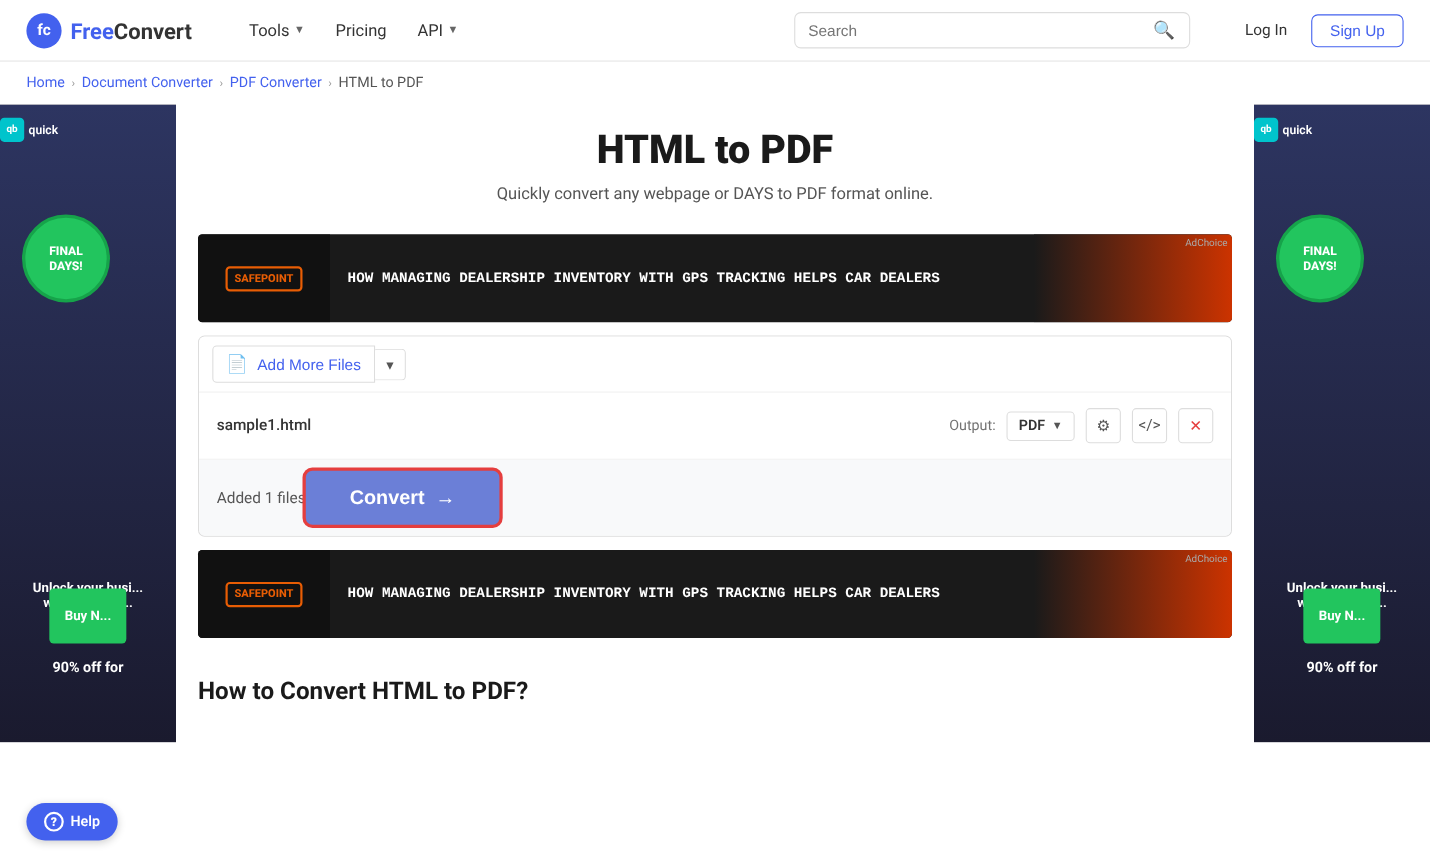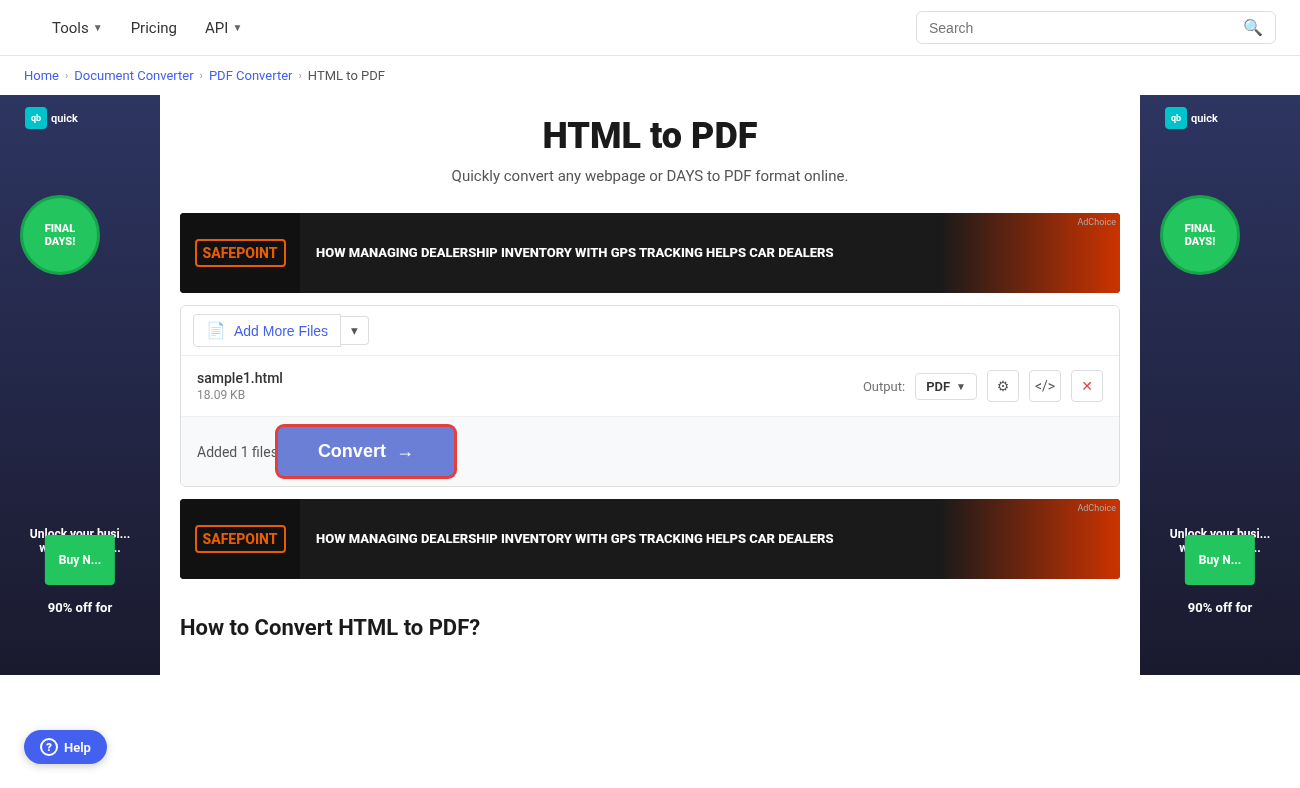--- a/index.html
+++ b/index.html
@@ -32,38 +32,38 @@
     
     .main { display: flex; position: relative; }
     .side-ad { width: 160px; min-width: 160px; overflow: hidden; }
     .ad-panel { background: #1a1a2e; overflow: hidden; position: relative; height: 580px; }
     .ad-panel-left { margin-left: 0; }
     .ad-panel-right { margin-right: 0; }
     .ad-green-badge { position: absolute; top: 100px; left: 20px; background: #22c55e; border-radius: 50%; width: 80px; height: 80px; display: flex; flex-direction: column; align-items: center; justify-content: center; color: white; font-size: 11px; font-weight: 800; text-align: center; border: 3px solid #16a34a; }
     .ad-bottom-text { position: absolute; bottom: 120px; left: 0; right: 0; text-align: center; color: white; font-size: 12px; font-weight: 700; padding: 0 8px; }
     .ad-buy-btn { position: absolute; bottom: 90px; left: 50%; transform: translateX(-50%); background: #22c55e; color: white; padding: 18px 14px; border-radius: 4px; font-size: 12px; font-weight: 700; white-space: nowrap; }
     .ad-img-person { position: absolute; top: 0; left: 0; right: 0; bottom: 0; background: linear-gradient(to bottom, #2d3561, #1a1a2e); }
-    .ad-qb-logo { position: absolute; top: 12px; left: 25px; display: flex; align-items: center; gap: 4px; }
+    .ad-qb-logo { position: absolute; top: 12px; left: 0; display: flex; align-items: center; gap: 4px; }
     .qb-icon { width: 22px; height: 22px; background: #00c4cc; border-radius: 4px; display: flex; align-items: center; justify-content: center; color: white; font-size: 9px; font-weight: bold; }
     .qb-text { color: white; font-size: 11px; font-weight: 600; }
     .ad-discount { position: absolute; bottom: 60px; left: 0; right: 0; text-align: center; color: white; font-size: 13px; font-weight: 700; padding: 0 8px; }
 
     .content { flex: 1; padding: 0 20px; min-width: 0; }
 
     
     .page-title-section { text-align: center; padding: 20px 0 16px; }
     .page-title { font-size: 36px; font-weight: 900; color: #1a1a1a; margin-bottom: 10px; }
     .page-subtitle { font-size: 15px; color: #555; }
 
     
     .ad-banner { width: 100%; height: 80px; background: #1a1a1a; border-radius: 4px; overflow: hidden; display: flex; align-items: center; margin: 12px 0; position: relative; }
     .ad-banner-left { background: #111; flex: 0 0 120px; height: 100%; display: flex; align-items: center; justify-content: center; }
-    .safepoint-logo { color: #e85d04; font-size: 14px; font-weight: 800; text-align: center; border: 2px solid #e85d04; padding: 4px 6px; border-radius: 4px; }
+    .safepoint-logo { color: #e85d04; font-size: 10px; font-weight: 800; text-align: center; border: 2px solid #e85d04; padding: 4px 6px; border-radius: 4px; }
     .ad-banner-text { flex: 1; padding: 10px 16px; color: white; }
-    .ad-banner-text h3 { font-size: 13px; font-weight: 800; line-height: 1.4; }
+    .ad-banner-text h3 { font-size: 13px; font-weight: 800; line-height: 1.4; font-family: Liberation Mono, monospace; }
     .ad-banner-right { flex: 0 0 180px; height: 100%; background: linear-gradient(to right, #1a1a1a, #cc3300); position: relative; overflow: hidden; }
     .ad-choice { position: absolute; top: 4px; right: 4px; color: #aaa; font-size: 9px; }
 
     
     .file-area { border: 1px solid #ddd; border-radius: 6px; overflow: hidden; margin: 8px 0; }
     .file-toolbar { display: flex; align-items: center; padding: 8px 12px; border-bottom: 1px solid #eee; background: #fff; }
     .add-files-btn { display: flex; align-items: center; gap: 8px; color: #4361ee; font-size: 14px; font-weight: 500; cursor: pointer; padding: 6px 12px; border: 1px solid #ddd; border-radius: 4px 0 0 4px; background: #fff; }
     .add-files-dropdown { border: 1px solid #ddd; border-left: none; padding: 6px 10px; cursor: pointer; color: #555; background: #fff; border-radius: 0 4px 4px 0; }
     .file-icon { font-size: 16px; }
 
@@ -88,20 +88,26 @@
     .how-to-title { font-size: 22px; font-weight: 700; color: #1a1a1a; }
 
     
     .help-widget { position: fixed; bottom: 24px; left: 24px; background: #4361ee; color: white; border-radius: 20px; padding: 8px 16px; font-size: 13px; font-weight: 600; cursor: pointer; display: flex; align-items: center; gap: 6px; box-shadow: 0 2px 8px rgba(0,0,0,0.2); z-index: 100; }
     .help-circle { width: 18px; height: 18px; border: 2px solid white; border-radius: 50%; display: flex; align-items: center; justify-content: center; font-size: 11px; font-weight: 900; }
   </style>
 </head>
 <body>
 
 <header class="header">
+  <a class="logo" href="#">
+    <div class="logo-icon">fc</div>
+    <span class="logo-text">
+      <span class="free">Free</span><span class="convert">Convert</span>
+    </span>
+  </a>
 
   <nav class="nav">
     <div class="nav-item">
       <span>Tools</span>
       <span class="nav-arrow">▼</span>
     </div>
     <div class="nav-item">
       <span>Pricing</span>
     </div>
     <div class="nav-item">
@@ -110,20 +116,24 @@
     </div>
   </nav>
 
   <div class="search-area">
     <div class="search-box">
       <input class="search-input" type="text" placeholder="Search" style="">
       <span class="search-icon-btn">🔍</span>
     </div>
   </div>
 
+  <div class="auth-area">
+    <span class="login-btn">Log In</span>
+    <button class="signup-btn">Sign Up</button>
+  </div>
 </header>
 
 <div class="breadcrumb">
   <a href="#">Home</a>
   <span class="breadcrumb-sep">›</span>
   <a href="#">Document Converter</a>
   <span class="breadcrumb-sep">›</span>
   <a href="#">PDF Converter</a>
   <span class="breadcrumb-sep">›</span>
   <span class="breadcrumb-current">HTML to PDF</span>
@@ -175,21 +185,20 @@
         <button class="add-files-btn">
           <span class="file-icon">📄</span>
           <span>Add More Files</span>
         </button>
         <button class="add-files-dropdown">▾</button>
       </div>
 
       <div class="file-row">
         <div class="file-info">
           <div class="file-name">sample1.html</div>
-          <div class="file-size">18.09 KB</div>
         </div>
         <div class="file-output">
           <span class="output-label">Output:</span>
           <div class="output-select">
             <span>PDF</span>
             <span class="output-select-arrow">▼</span>
           </div>
           <div class="icon-btn" title="Settings">⚙</div>
           <div class="icon-btn" title="Code">&lt;/&gt;</div>
           <div class="icon-btn icon-btn-close" title="Remove">✕</div>

